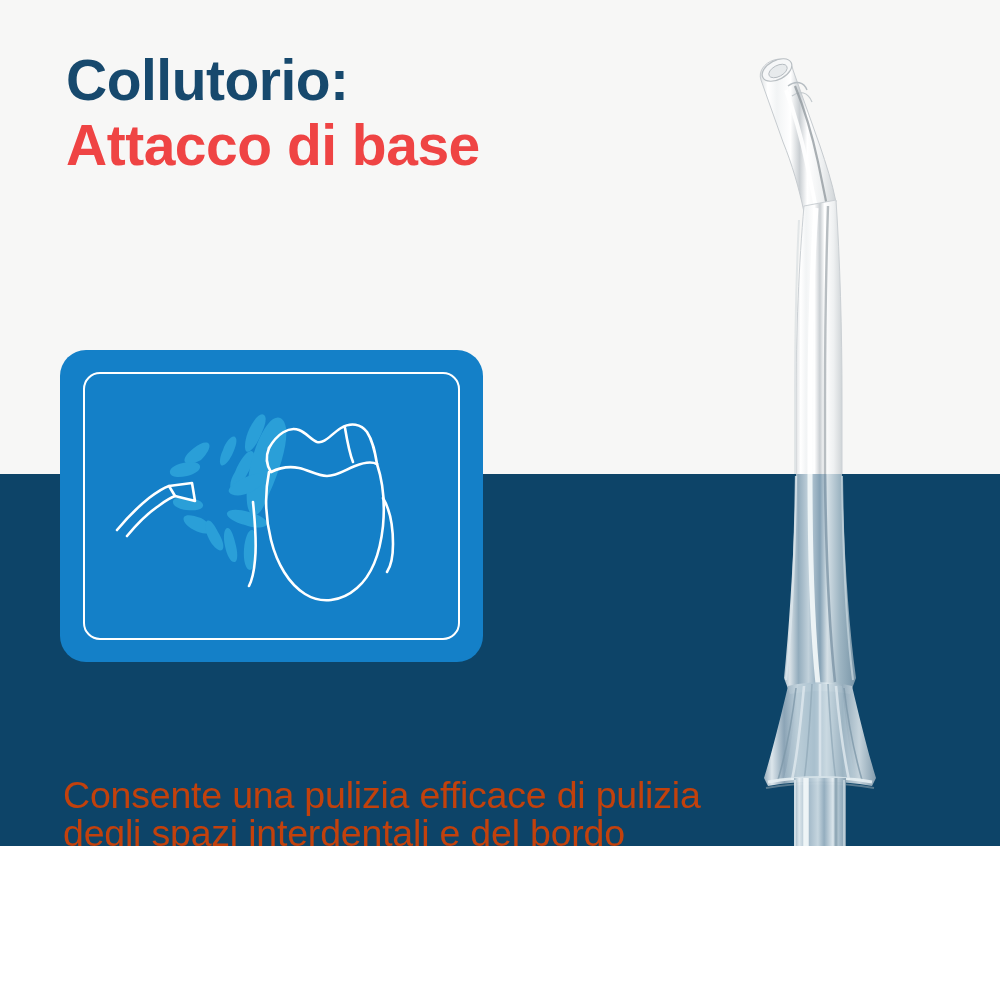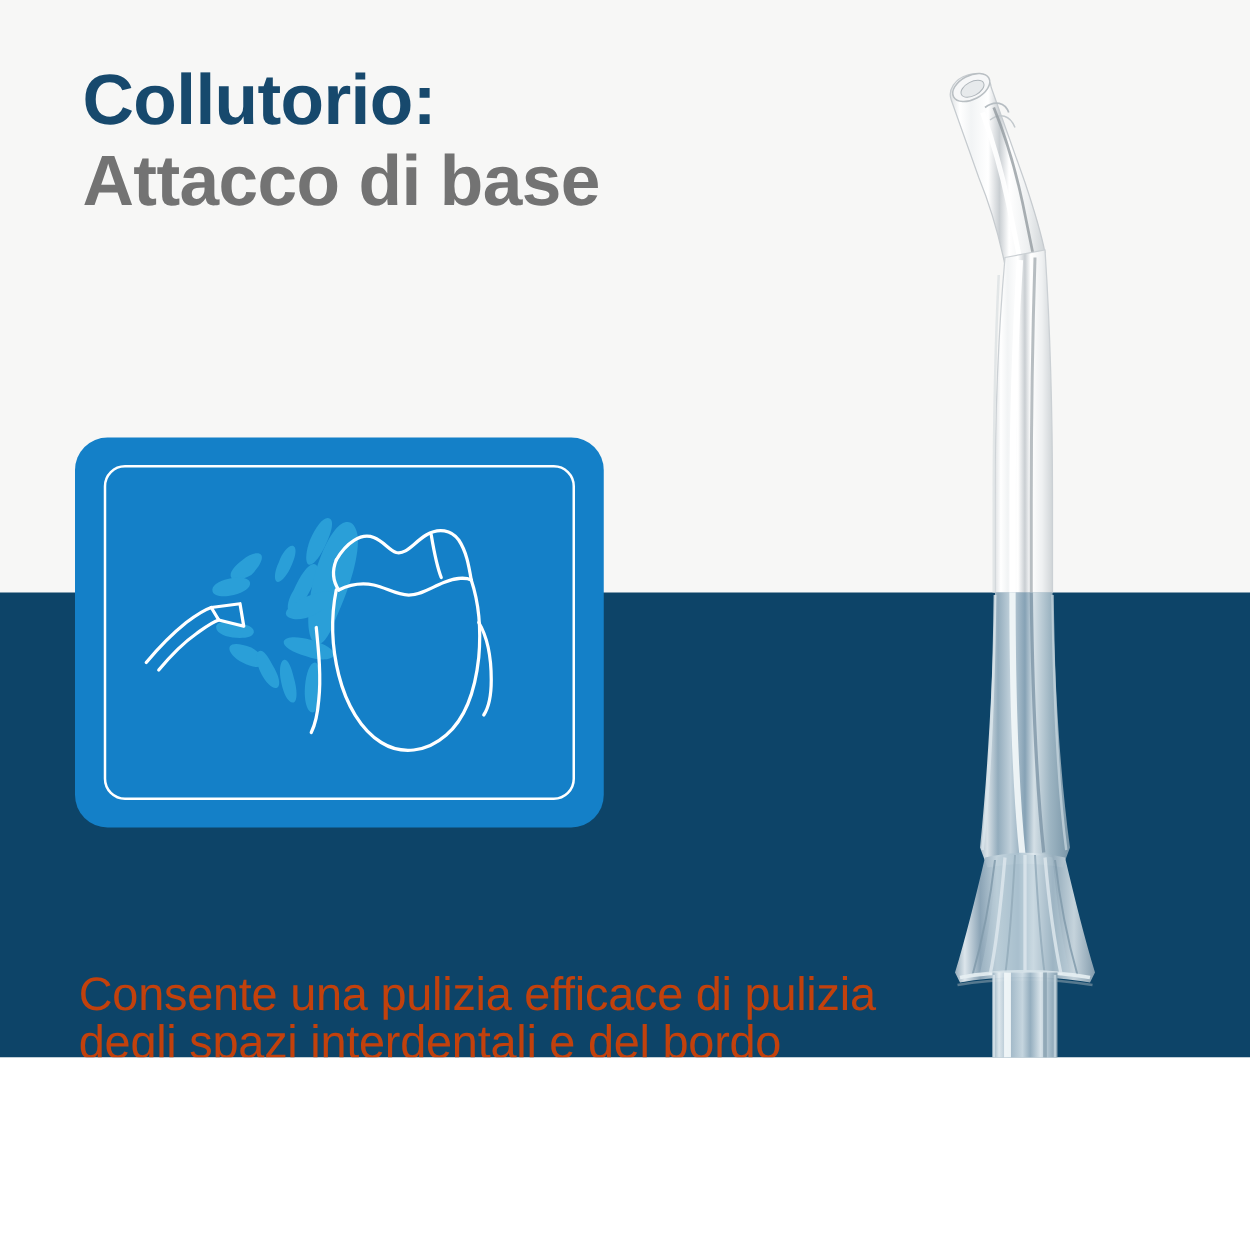--- a/index.html
+++ b/index.html
@@ -41,21 +41,21 @@
     position: absolute;
     left: 66px;
     top: 48px;
     width: 640px;
     font-size: 57px;
     font-weight: bold;
     line-height: 1.14;
     letter-spacing: -0.5px;
   }
   .headline-line1 { color: #17496d; display: block; }
-  .headline-line2 { color: #737373; display: block; }
+  .headline-line2 { color: #ef4444; display: block; }
 
   
   .icon-card {
     position: absolute;
     left: 60px;
     top: 350px;
     width: 423px;
     height: 312px;
     background: #1480c8;
     border-radius: 26px;

